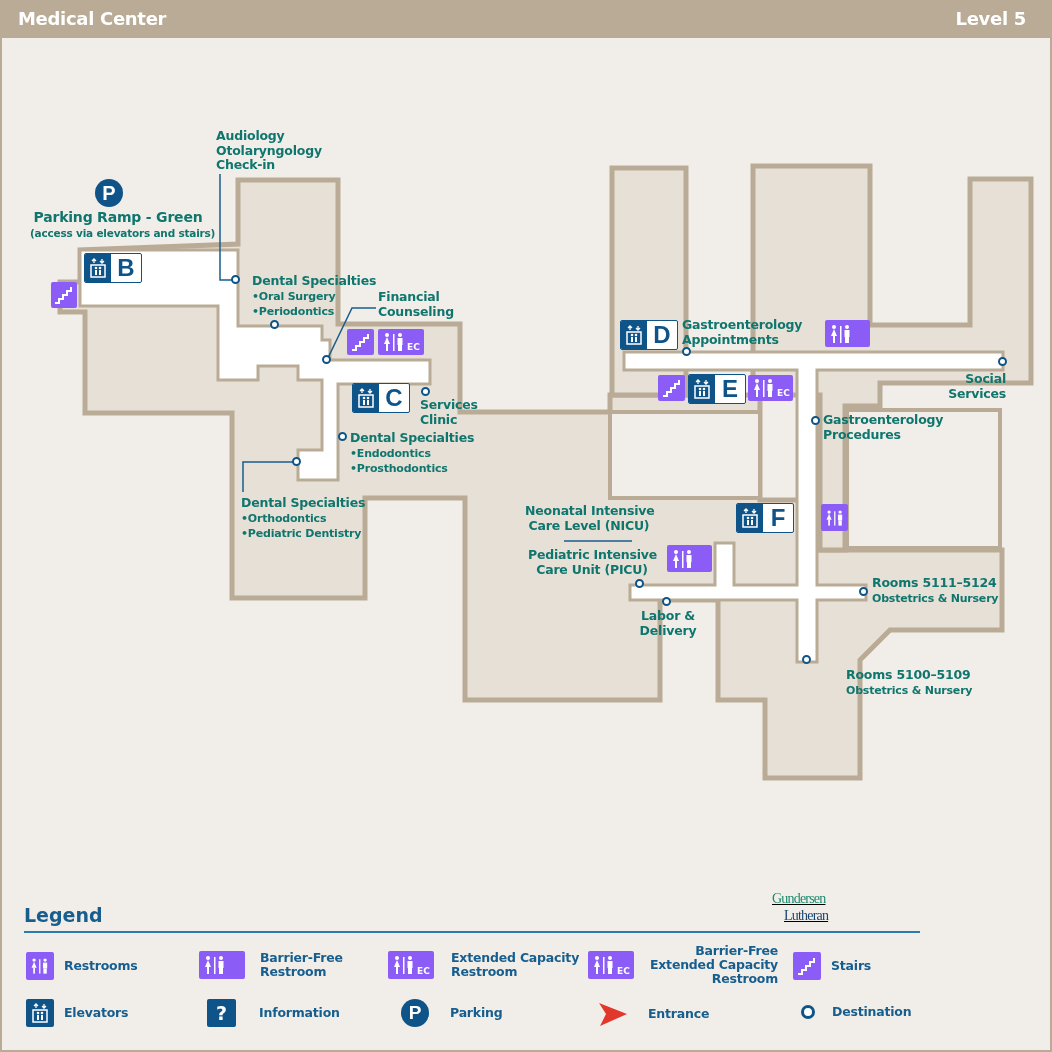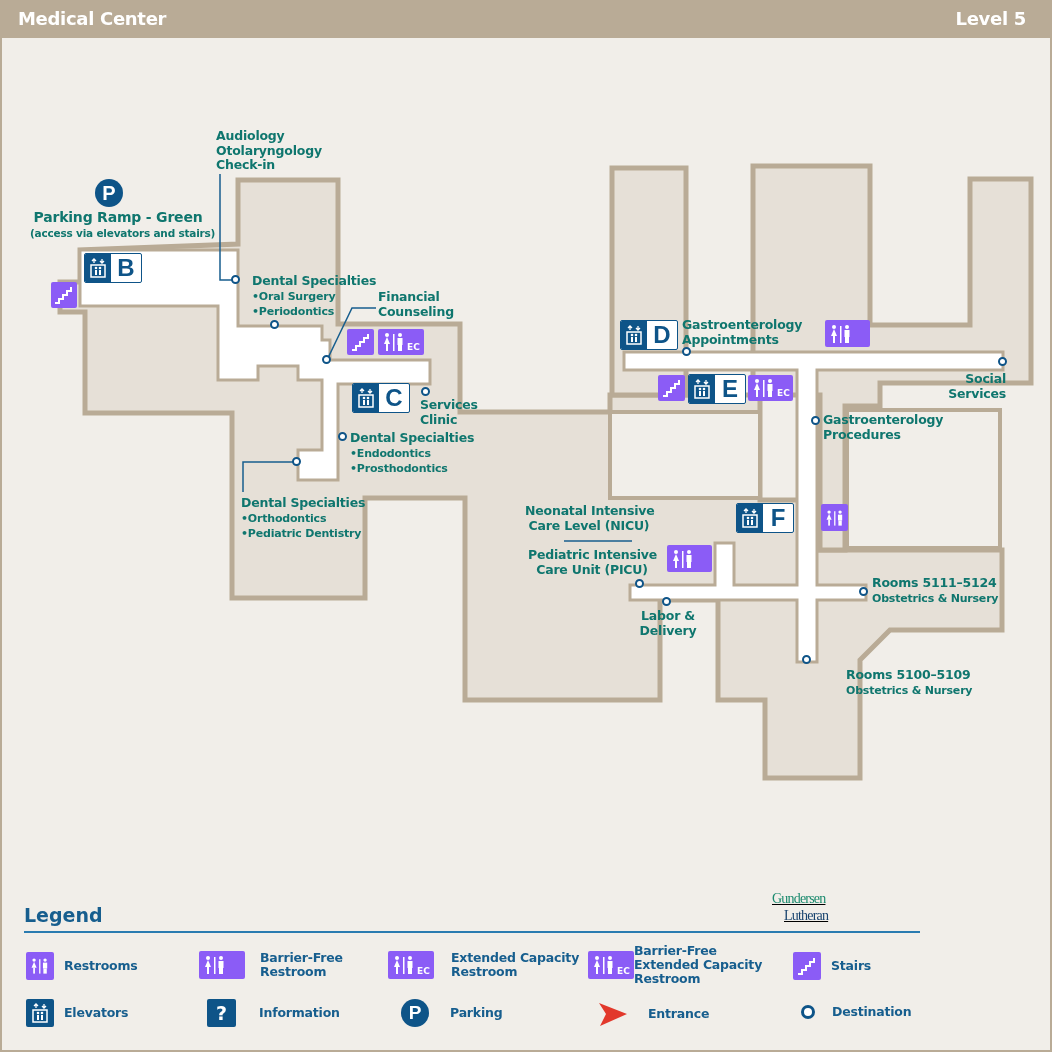--- a/index.html
+++ b/index.html
@@ -368,21 +368,21 @@
         <circle cx="6" cy="3" r="2" fill="#fff"></circle>
         <path d="M3 12 L6 5 L9 12 Z" fill="#fff"></path>
         <rect x="5" y="12" width="2" height="7" fill="#fff"></rect>
         <rect x="12" y="2" width="1.5" height="17" fill="#fff"></rect>
         <circle cx="19" cy="3" r="2" fill="#fff"></circle>
         <rect x="16.5" y="6" width="5" height="7" fill="#fff"></rect>
         <rect x="17" y="13" width="4" height="6" fill="#fff"></rect>
       </svg>
       <span class="ecbadge" style="margin-top:12px;">EC</span>
     </div>
-  <span class="leg-label" style="width:130px;white-space:normal;">Barrier-Free Extended Capacity Restroom</span>
+  <span class="leg-label" style="margin-left:14px;width:130px;white-space:normal;text-align:right;">Barrier-Free Extended Capacity Restroom</span>
 </div>
 <div class="leg-item" style="left:793px;top:952px;">
   <div class="tanbox" style="position:relative;width:28px;height:28px;">
       <svg width="20" height="18" viewBox="0 0 20 18">
         <path d="M1 17 L5 17 L5 13 L9 13 L9 9 L13 9 L13 5 L17 5 L17 1" stroke="#fff" stroke-width="2" fill="none"></path>
       </svg>
     </div>
   <span class="leg-label" style="margin-left:10px;">Stairs</span>
 </div>
 

